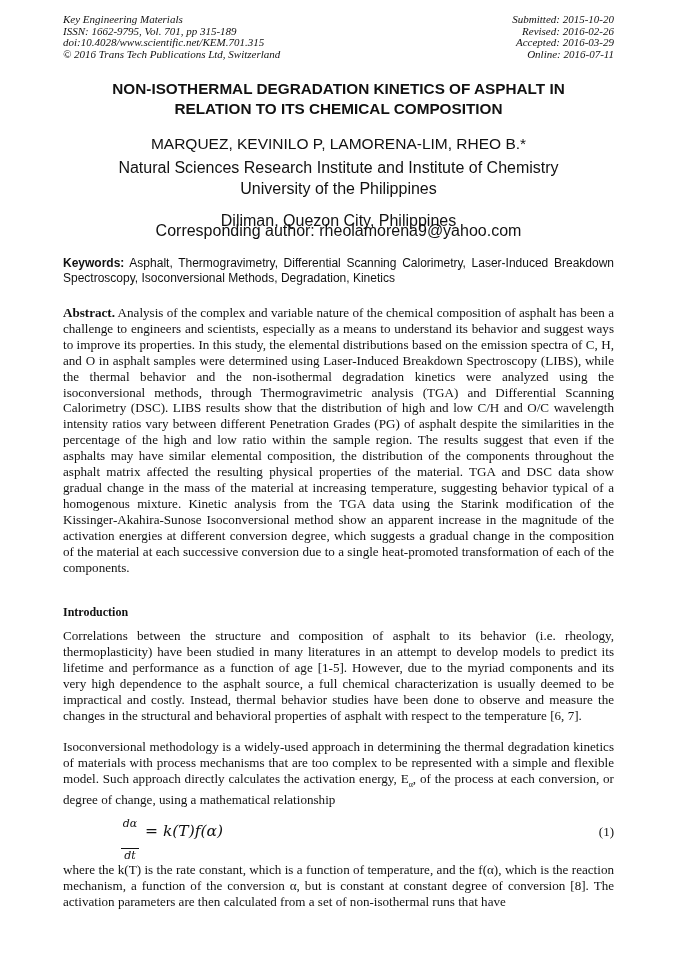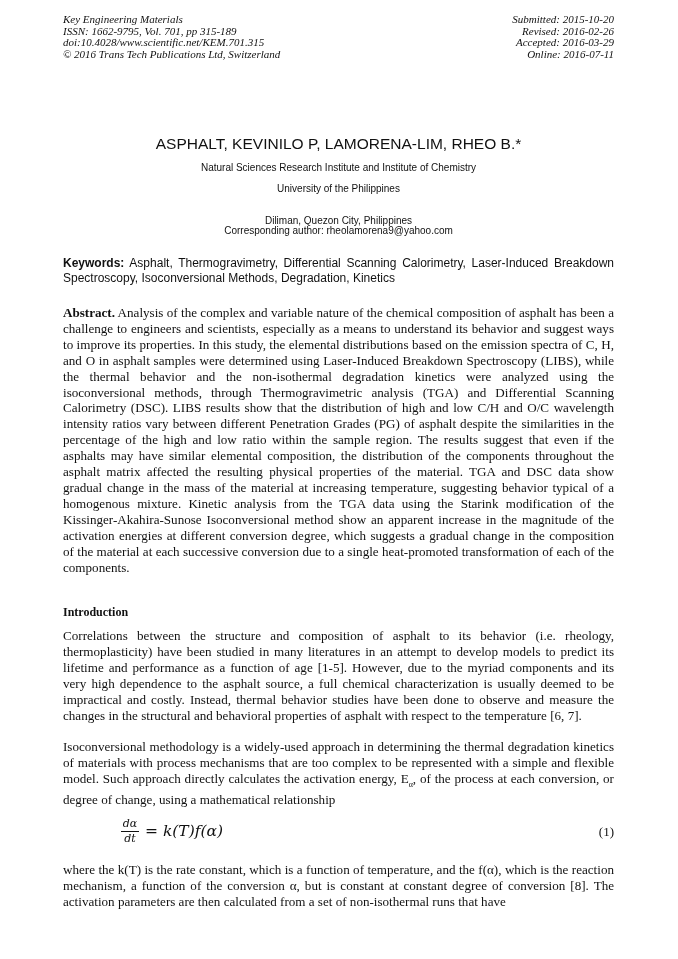--- a/index.html
+++ b/index.html
@@ -6,32 +6,32 @@
   body { width: 678px; height: 959px; position: relative; overflow: hidden; color: #111; }
   .page { position: absolute; left: 63px; top: 0; width: 551px; }
 
   .header { position: absolute; top: 14px; left: 0; width: 551px; font-family: "Liberation Serif", serif; font-style: italic; font-size: 11px; line-height: 11.5px; }
   .header .left { position: absolute; left: 0; top: 0; }
   .header .right { position: absolute; right: 0; top: 0; text-align: right; }
   .header div.line { white-space: nowrap; }
 
   .title { position: absolute; top: 79px; left: 0; width: 551px; text-align: center; font-family: "Liberation Sans", sans-serif; font-weight: bold; font-size: 15.3px; line-height: 20px; }
   .authors { position: absolute; top: 134px; left: 0; width: 551px; text-align: center; font-family: "Liberation Sans", sans-serif; font-size: 15.5px; line-height: 20px; }
-  .affil { position: absolute; left: 0; width: 551px; text-align: center; font-family: "Liberation Sans", sans-serif; font-size: 10px; line-height: 14px; }
+  .affil { position: absolute; left: 0; width: 551px; text-align: center; font-family: "Liberation Sans", sans-serif; font-size: 16px; line-height: 14px; }
 
   .keywords { position: absolute; top: 256px; left: 0; width: 551px; font-family: "Liberation Sans", sans-serif; font-size: 12px; line-height: 14.5px; text-align: justify; text-align-last: left; }
   .keywords b { font-weight: bold; }
 
   .para { position: absolute; left: 0; width: 551px; font-family: "Liberation Serif", serif; font-size: 13.1px; line-height: 15.9px; text-align: justify; }
   .para b { font-weight: bold; }
   .heading { position: absolute; left: 0; top: 597px; font-family: "Liberation Serif", serif; font-weight: bold; font-size: 12px; margin-top: 8px; }
 
   .equation { position: absolute; top: 815px; left: 0; width: 551px; height: 34px; font-family: "DejaVu Serif", serif; }
   .eq-frac { position: absolute; left: 58px; top: 2px; width: 18px; text-align: center; font-style: italic; font-size: 11px; line-height: 13px; }
-  .eq-frac .num { border-bottom: 1px solid #111; padding-bottom: 1px; }
+  .eq-frac .num { border-bottom: 1px solid #111; padding-bottom: 18px; }
   .eq-rhs { position: absolute; left: 82px; top: 7px; font-style: italic; font-size: 15.5px; }
   .eq-num { position: absolute; right: 0; top: 9px; font-family: "Liberation Serif", serif; font-size: 13px; }
   sub { font-size: 8px; }
 </style>
 </head>
 <body>
 
 <div class="page">
 
   <div class="header">
@@ -43,23 +43,25 @@
     </div>
     <div class="right">
       <div class="line">Submitted: 2015-10-20</div>
       <div class="line">Revised: 2016-02-26</div>
       <div class="line">Accepted: 2016-03-29</div>
       <div class="line">Online: 2016-07-11</div>
     </div>
   </div>
 
   <div class="title">
+    <div>NON-ISOTHERMAL DEGRADATION KINETICS OF ASPHALT IN</div>
+    <div>RELATION TO ITS CHEMICAL COMPOSITION</div>
   </div>
 
-  <div class="authors">ASPHALT, KEVINILO P, LAMORENA-LIM, RHEO B.*</div>
+  <div class="authors">MARQUEZ, KEVINILO P, LAMORENA-LIM, RHEO B.*</div>
 
   <div class="affil" style="top:161px">Natural Sciences Research Institute and Institute of Chemistry</div>
   <div class="affil" style="top:182px">University of the Philippines</div>
   <div class="affil" style="top:214px">Diliman, Quezon City, Philippines</div>
   <div class="affil" style="top:224px">Corresponding author: rheolamorena9@yahoo.com</div>
 
   <div class="keywords"><b>Keywords:</b><span> Asphalt, Thermogravimetry, Differential Scanning Calorimetry, Laser-Induced Breakdown Spectroscopy, Isoconversional Methods, Degradation, Kinetics</span></div>
 
   <div class="para" style="top:305px"><b>Abstract.</b><span> Analysis of the complex and variable nature of the chemical composition of asphalt has been a challenge to engineers and scientists, especially as a means to understand its behavior and suggest ways to improve its properties. In this study, the elemental distributions based on the emission spectra of C, H, and O in asphalt samples were determined using Laser-Induced Breakdown Spectroscopy (LIBS), while the thermal behavior and the non-isothermal degradation kinetics were analyzed using the isoconversional methods, through Thermogravimetric analysis (TGA) and Differential Scanning Calorimetry (DSC). LIBS results show that the distribution of high and low C/H and O/C wavelength intensity ratios vary between different Penetration Grades (PG) of asphalt despite the similarities in the percentage of the high and low ratio within the sample region. The results suggest that even if the asphalts may have similar elemental composition, the distribution of the components throughout the asphalt matrix affected the resulting physical properties of the material. TGA and DSC data show gradual change in the mass of the material at increasing temperature, suggesting behavior typical of a homogenous mixture. Kinetic analysis from the TGA data using the Starink modification of the Kissinger-Akahira-Sunose Isoconversional method show an apparent increase in the magnitude of the activation energies at different conversion degree, which suggests a gradual change in the composition of the material at each successive conversion due to a single heat-promoted transformation of each of the components.</span></div>
 

